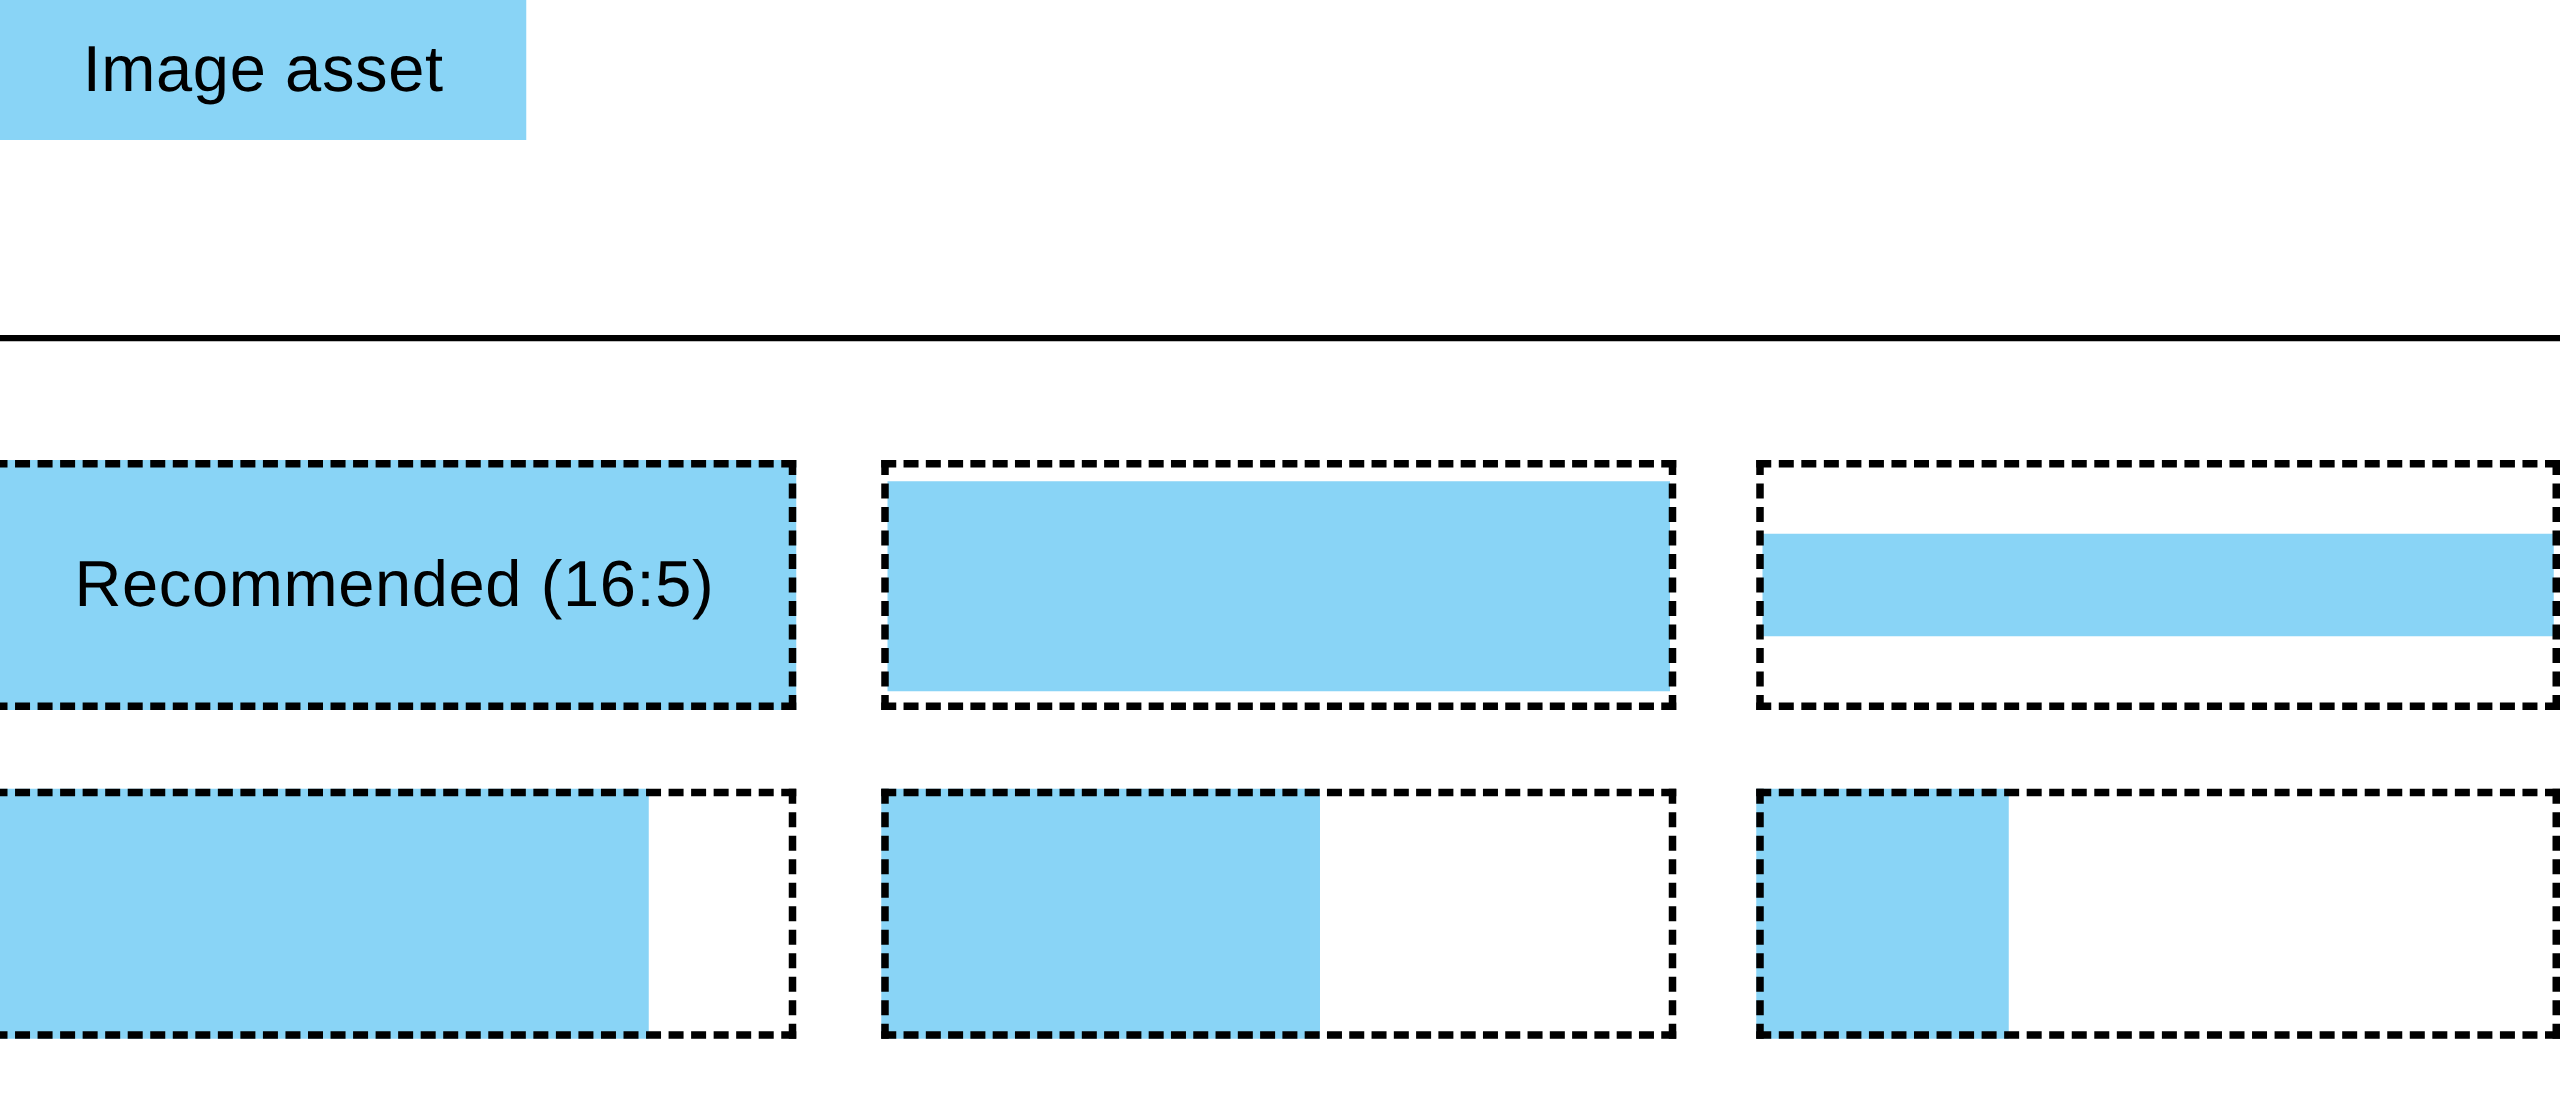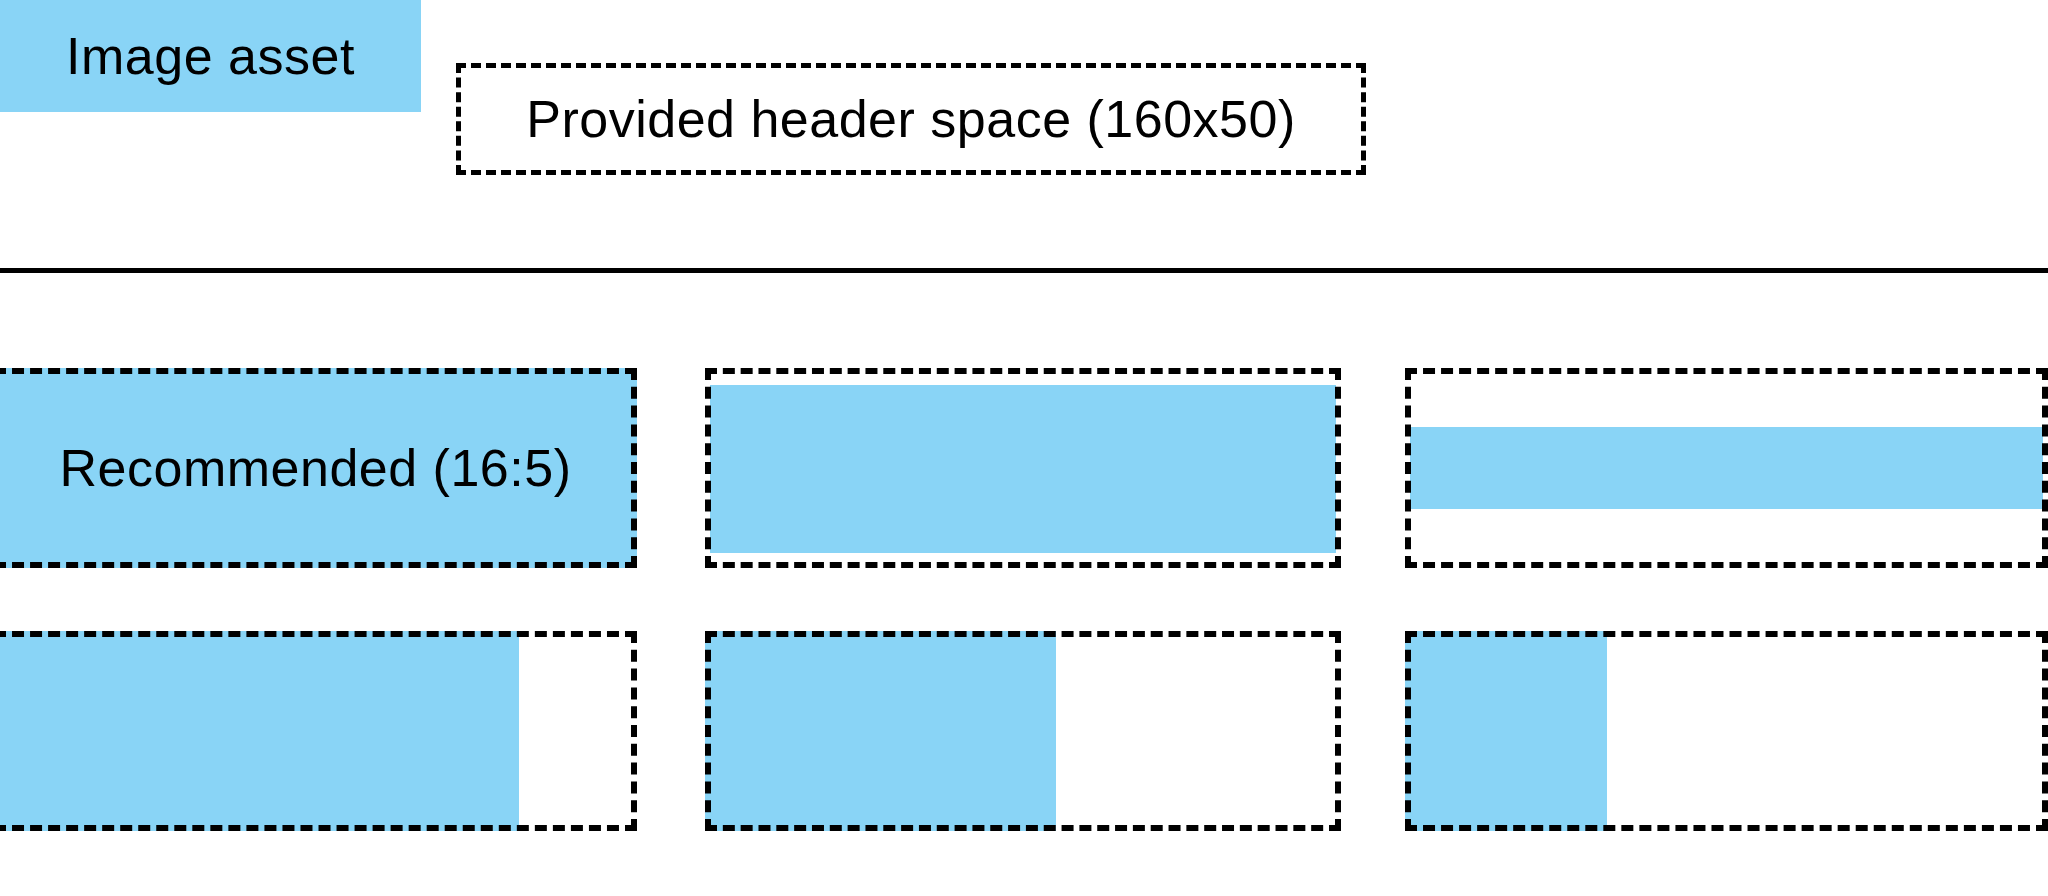--- a/index.html
+++ b/index.html
@@ -80,23 +80,20 @@
 </style>
 </head>
 <body>
 
 <div class="canvas">
 
   <div class="abs legend-swatch">
     <span class="label">Image asset</span>
   </div>
 
-  <div class="abs legend-dashed">
-    <span class="label">Provided header space (160x50)</span>
-  </div>
 
   <div class="abs divider"></div>
 
   <div class="cell cell-a">
     <div class="fill fill-a">
       <span class="label">Recommended (16:5)</span>
     </div>
     <div class="dash"></div>
   </div>
 

